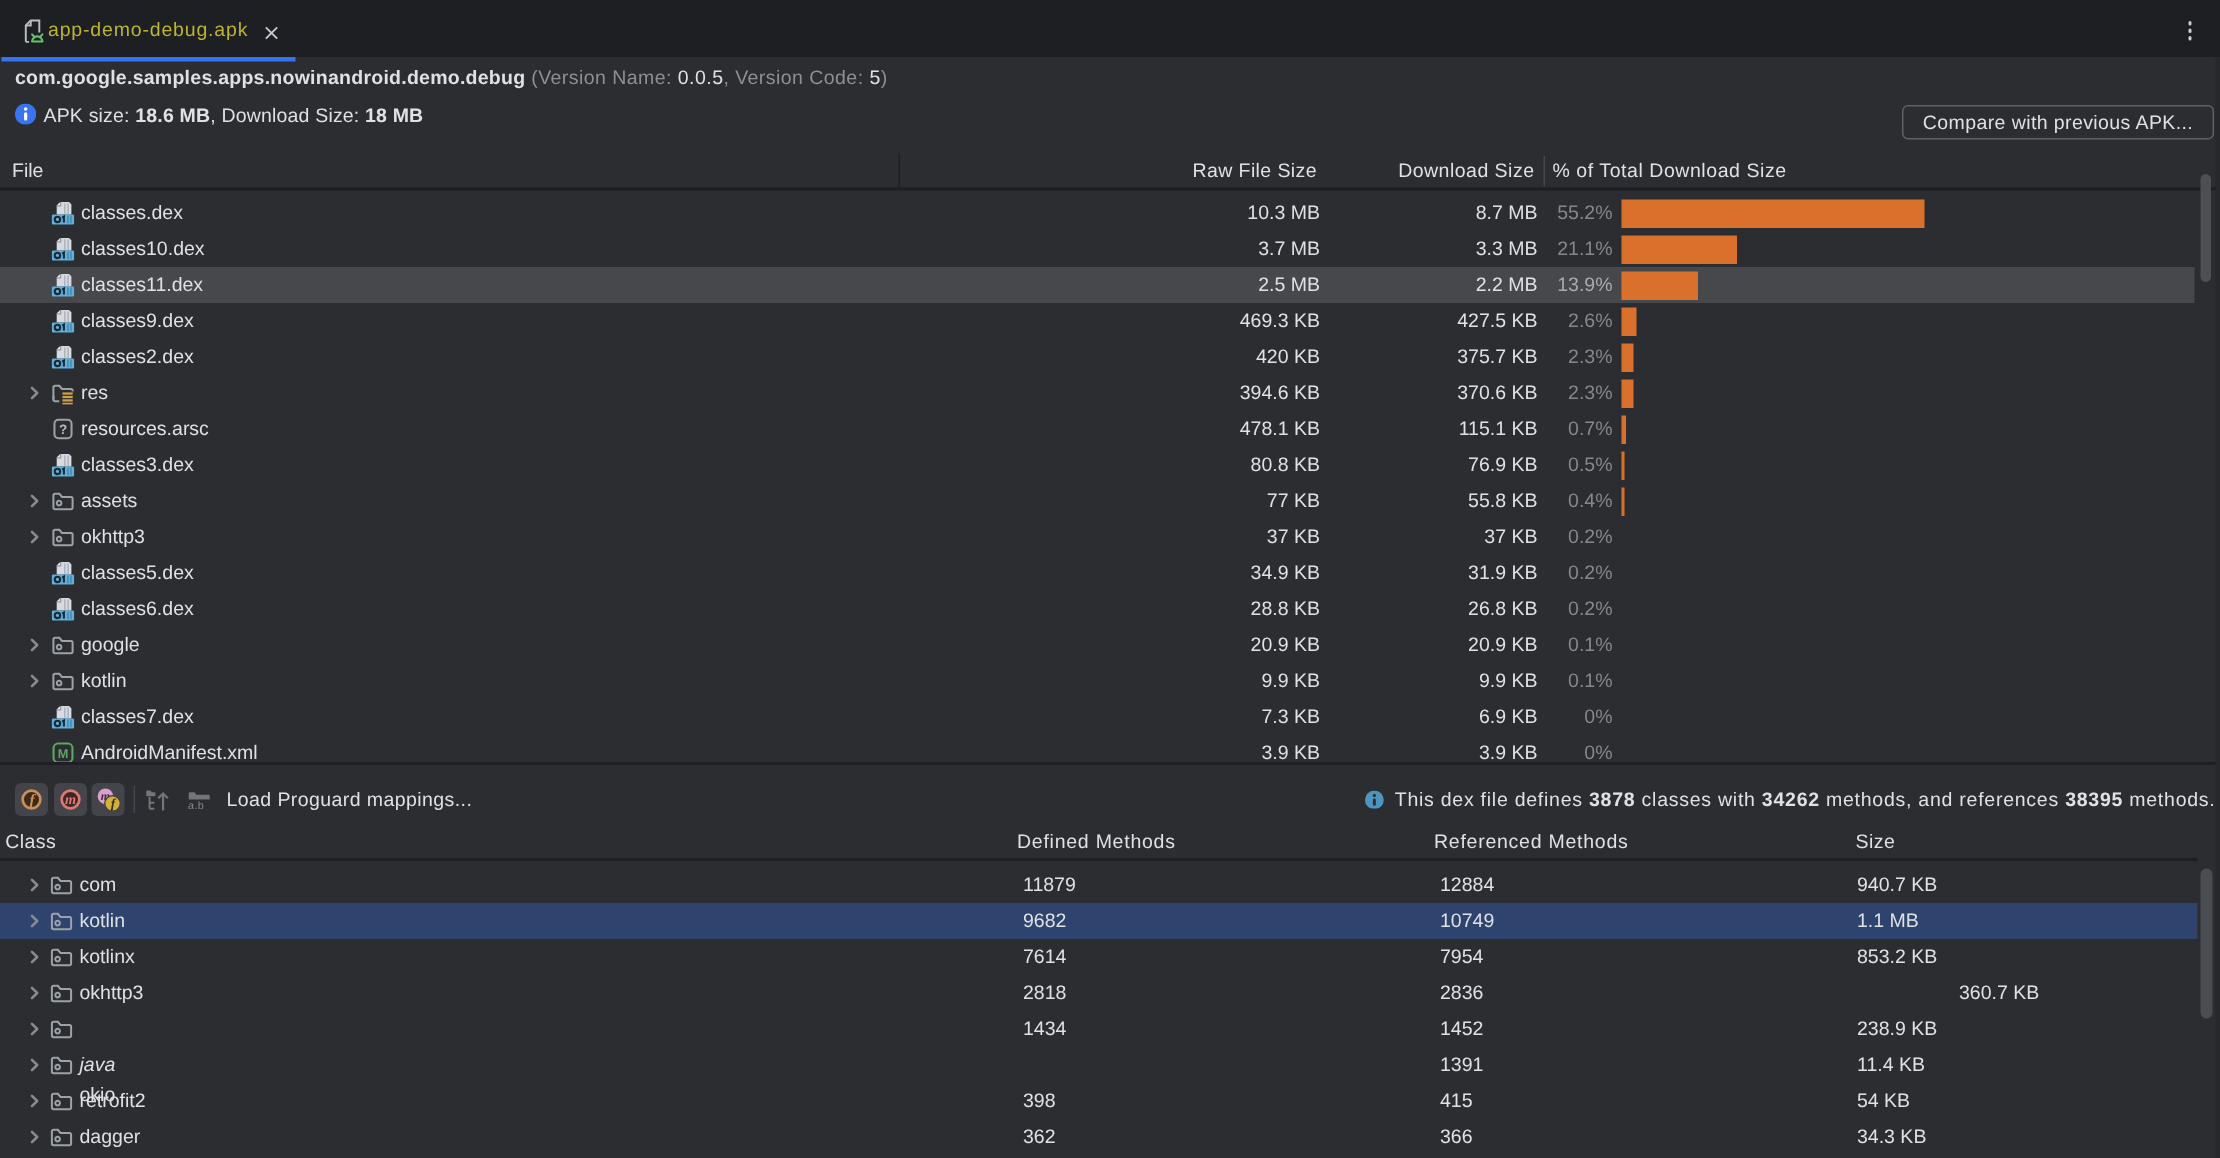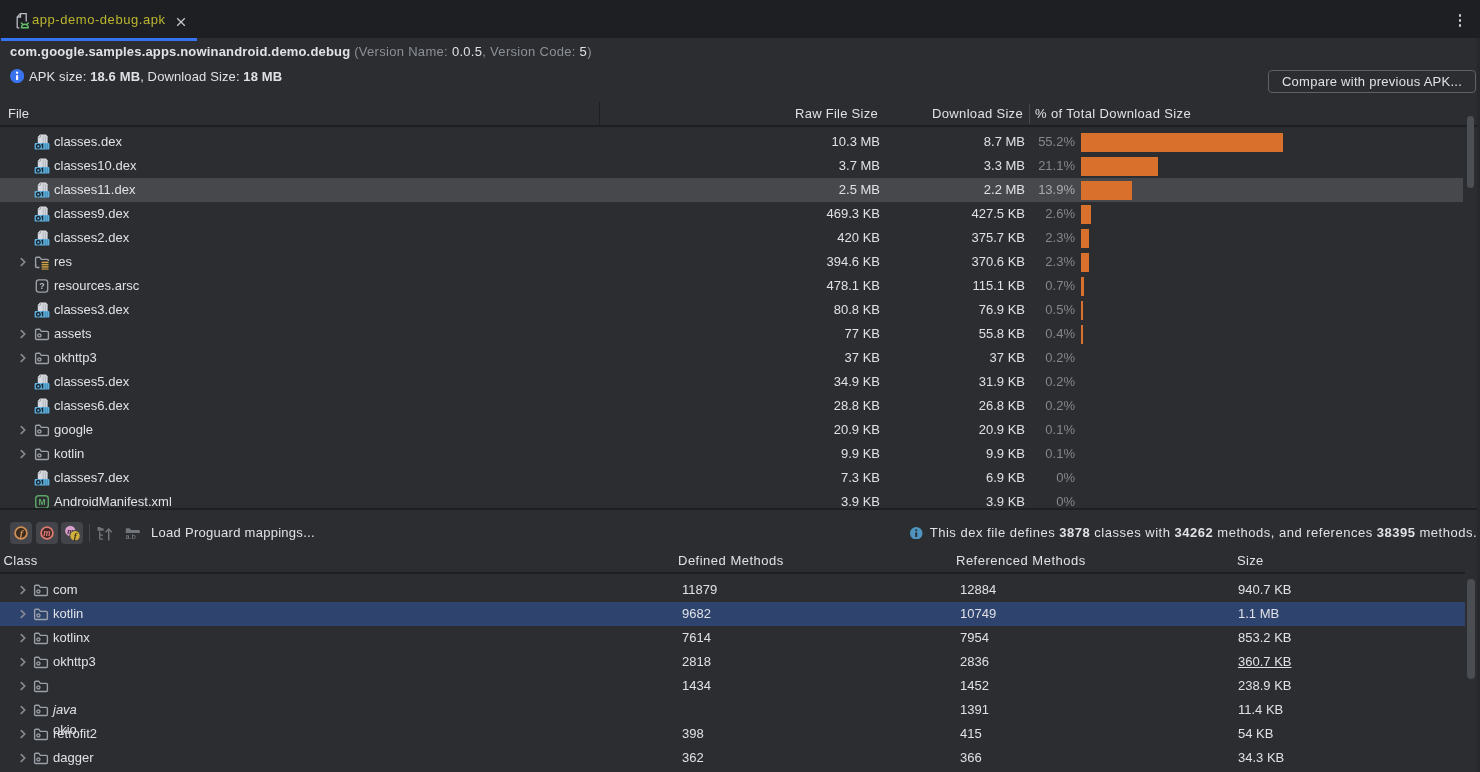--- a/index.html
+++ b/index.html
@@ -339,21 +339,21 @@
 <div class="row" style="top:649.5px;width:1480px;">
 <svg class="chev" viewBox="0 0 16 16">
         <use href="#g-chev"></use>
       </svg>
 <svg class="ic" style="left:33px" viewBox="0 0 16 16">
         <use href="#g-folder"></use>
       </svg>
 <div class="cell" style="left:53px;">okhttp3</div>
 <div class="cell" style="left:682px;">2818</div>
 <div class="cell" style="left:960px;">2836</div>
-<div class="cell" style="left:1238px;text-decoration:underline;">360.7 KB</div>
+<div class="cell" style="left:1306px;">360.7 KB</div>
 </div>
 <div class="row" style="top:673.5px;width:1480px;">
 <svg class="chev" viewBox="0 0 16 16">
         <use href="#g-chev"></use>
       </svg>
 <svg class="ic" style="left:33px" viewBox="0 0 16 16">
         <use href="#g-folder"></use>
       </svg>
 <div class="cell" style="left:53px;margin-top:44px;">okio</div>
 <div class="cell" style="left:682px;">1434</div>

